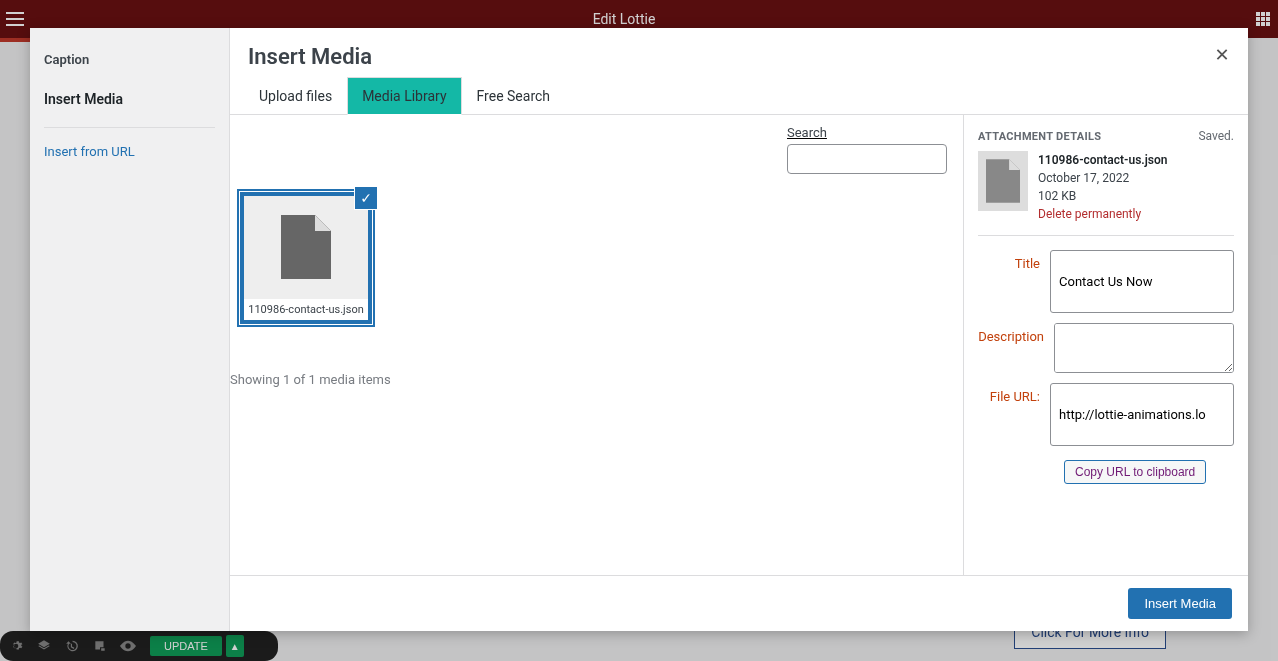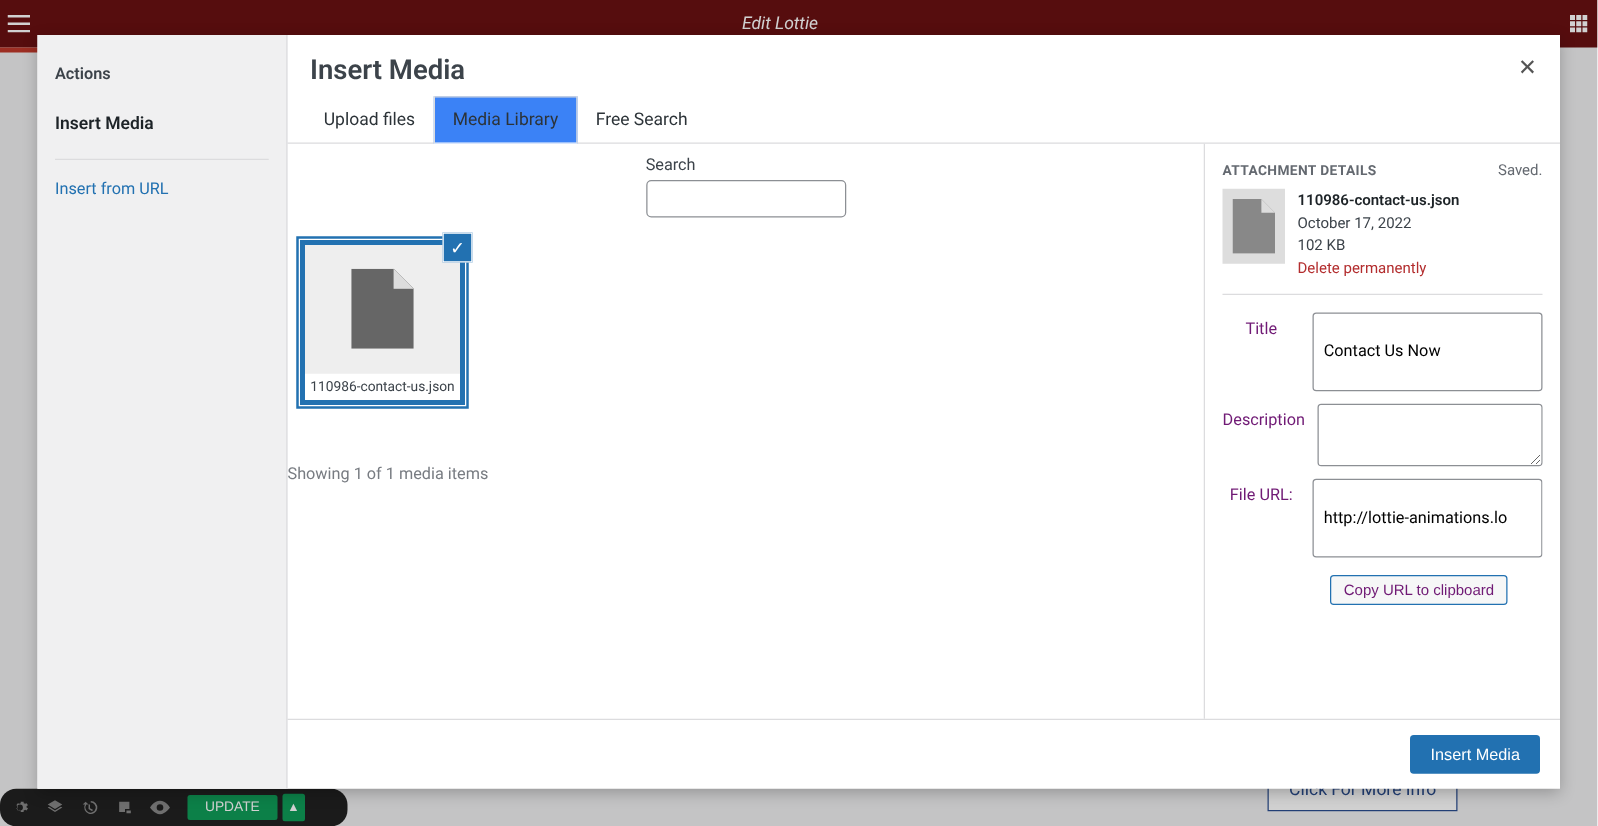--- a/index.html
+++ b/index.html
@@ -25,21 +25,20 @@
     .bg-hamburger {
       width: 30px; height: 38px;
       display: flex; align-items: center; justify-content: center;
       cursor: pointer;
     }
     .bg-title {
       flex: 1;
       text-align: center;
       font-size: 14px;
       margin-left: -30px;
-      font-style: italic;
     }
     .bg-apps-icon {
       width: 30px; height: 38px;
       display: flex; align-items: center; justify-content: center;
     }
     .bg-redbar {
       position: absolute;
       top: 38px; left: 0; width: 278px; height: 4px;
       background: #c0392b;
     }
@@ -166,41 +165,42 @@
       padding: 10px 14px;
       font-size: 14px;
       color: #2c3338;
       cursor: pointer;
       border: 1px solid transparent;
       margin-bottom: -1px;
     }
     .tab.active {
       border: 1px solid #dcdcde;
       border-bottom: 1px solid #fff;
-      background: #3b82f6;
+      background: #14b8a6;
     }
     
     .content-row {
       flex: 1;
       display: flex;
       min-height: 0;
     }
     
     
     .gallery {
       flex: 1;
       display: flex;
       flex-direction: column;
       border-right: 1px solid #dcdcde;
       position: relative;
     }
     .gallery-toolbar {
       display: flex;
-      justify-content: center;
+      justify-content: flex-end;
       padding: 10px 16px 6px;
+      text-decoration: underline;
     }
     .search-group {
       display: flex;
       flex-direction: column;
     }
     .search-label {
       font-size: 13px;
       color: #3c434a;
       margin-bottom: 4px;
     }
@@ -323,23 +323,23 @@
       border-top: 1px solid #dcdcde;
       margin: 8px 0 14px;
     }
     .field-row {
       display: flex;
       align-items: flex-start;
       margin-bottom: 10px;
     }
     .field-label {
       width: 76px;
-      text-align: center;
-      font-size: 13px;
-      color: #701a75;
+      text-align: right;
+      font-size: 13px;
+      color: #c2410c;
       padding-right: 10px;
       padding-top: 6px;
     }
     .field-input {
       flex: 1;
       border: 1px solid #8c8f94;
       border-radius: 3px;
       padding: 23px 8px;
       font-size: 13px;
       font-family: inherit;
@@ -435,21 +435,21 @@
   <div class="bg-update-caret">▲</div>
 </div>
 
 <div class="bg-link">Click For More Info</div>
 
 <div class="backdrop"></div>
 
 <div class="modal">
 
   <div class="sidebar">
-    <div class="sidebar-heading">Actions</div>
+    <div class="sidebar-heading">Caption</div>
     <div class="sidebar-item">Insert Media</div>
     <div class="sidebar-sep"></div>
     <div class="sidebar-link">Insert from URL</div>
   </div>
 
   <div class="main">
     <div class="modal-title">Insert Media</div>
     <div class="close-btn">✕</div>
 
     <div class="tabs">

